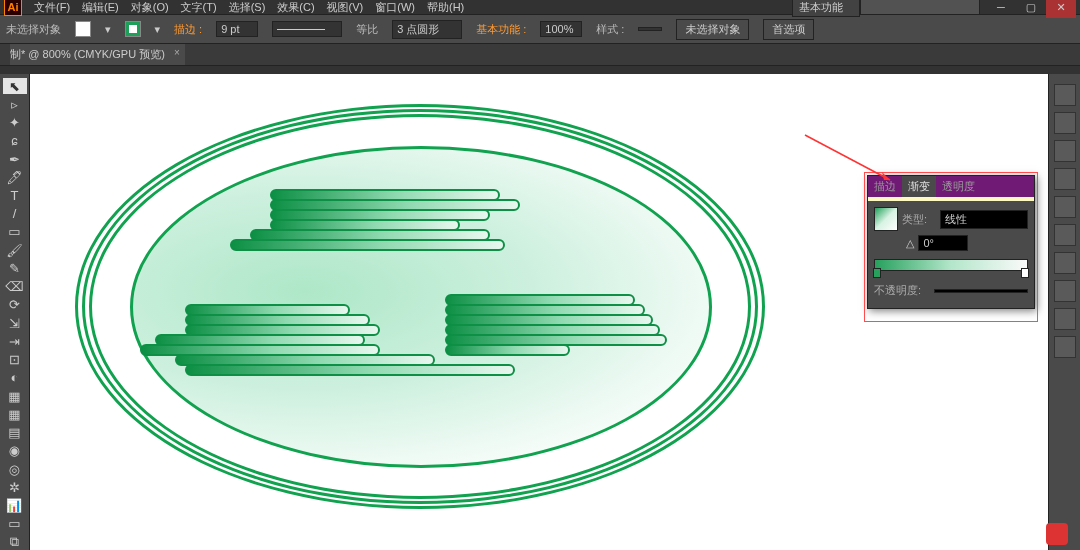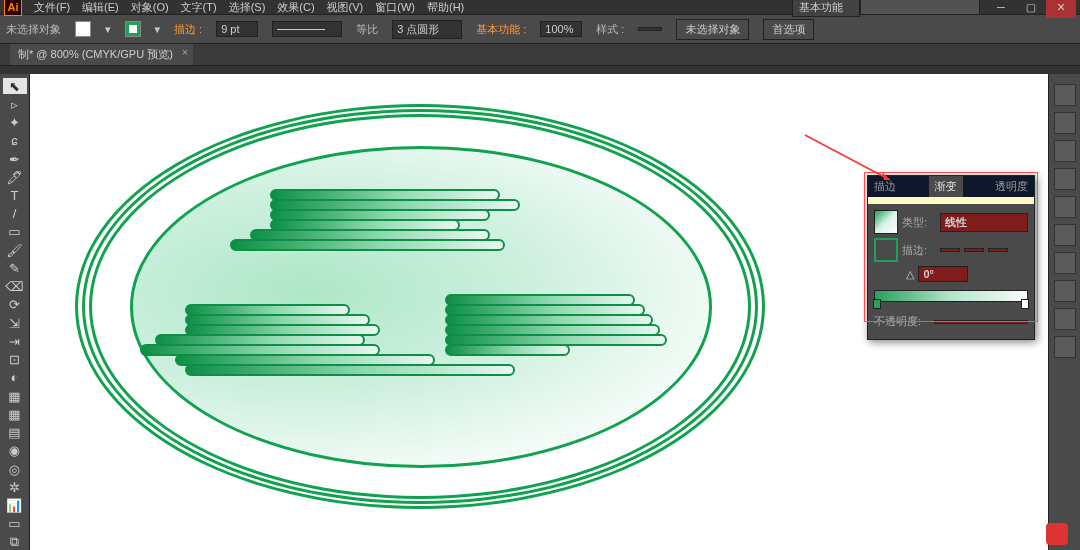--- a/index.html
+++ b/index.html
@@ -21,21 +21,21 @@
 .ctrlbar .lbl.orange{color:#ff9a33;text-align:right;}
 .swatch{width:16px;height:16px;background:#fff;border:1px solid #888;}
 .swatch.stroke{background:#fff;box-shadow:inset 0 0 0 3px #1fa05a;}
 .num-field{background:#333;border:1px solid #222;color:#ccc;padding:1px 4px;min-width:42px;display:inline-block;}
 .line-field{background:#333;border:1px solid #222;width:70px;height:16px;position:relative;}
 .line-field::before{content:"";position:absolute;left:4px;right:16px;top:50%;height:1px;background:#ccc;}
 .btn{background:#4a4a4a;border:1px solid #222;color:#ccc;padding:2px 8px;}
 
 
 .tabstrip{height:22px;background:#3a3a3a;border-bottom:1px solid #222;display:flex;align-items:center;padding-left:10px;}
-.tab{background:#4a4a4a;color:#ccc;font-size:11px;padding:3px 20px 3px 8px;position:relative;}
+.tab{background:#4a4a4a;color:#ccc;font-size:11px;padding:3px 20px 3px 0;position:relative;}
 .tab .x{position:absolute;right:5px;top:3px;color:#aaa;font-size:10px;}
 
 
 .main{position:absolute;top:74px;bottom:0;left:0;right:0;display:flex;}
 .toolcol{width:30px;background:#4a4a4a;border-right:1px solid #222;display:flex;flex-direction:column;align-items:center;padding-top:4px;gap:2px;}
 .tool{width:24px;height:22px;display:flex;align-items:center;justify-content:center;color:#ccc;font-size:13px;}
 .tool.sel{background:#e5e5e5;color:#333;}
 .canvas-wrap{flex:1;display:flex;flex-direction:column;}
 .canvas{flex:1;background:#fff;position:relative;overflow:hidden;}
 .rightcol{width:32px;background:#4a4a4a;border-left:1px solid #222;display:flex;flex-direction:column;align-items:center;gap:6px;padding-top:10px;}
@@ -45,27 +45,27 @@
 .art{position:absolute;left:45px;top:30px;}
 .ring{position:absolute;border:3px solid #11a24f;border-radius:50%;}
 .inner-ell{position:absolute;border-radius:50%;background:radial-gradient(ellipse at 30% 45%, #aee7c8 0%, #cdf0de 40%, #ffffff 85%);border:3px solid #11a24f;}
 .stack{position:absolute;}
 .bar{height:12px;border:2px solid #0d8f45;border-radius:6px;background:linear-gradient(90deg,#0d8f45, #8fd9b0 55%, #e8f7ef);margin-bottom:-2px;}
 
 
 .panel{position:absolute;right:45px;top:175px;width:168px;background:#4a4a4a;border:1px solid #222;box-shadow:2px 2px 8px rgba(0,0,0,.5);font-size:11px;color:#ccc;}
 .panel-highlight{position:absolute;right:42px;top:172px;width:174px;height:150px;border:1px solid #ff4d4d;pointer-events:none;}
 .arrow-annot{position:absolute;right:180px;top:130px;width:100px;height:60px;pointer-events:none;}
-.ptabs{display:flex;border-bottom:7px solid #fef9c3;background:#0f172a;justify-content:space-between;}
+.ptabs{display:flex;border-bottom:4px solid #fef9c3;background:#701a75;}
 .ptab{padding:3px 6px;color:#999;}
 .ptab.act{background:#4a4a4a;color:#ddd;}
 .pbody{padding:6px;}
 .prow{display:flex;align-items:center;gap:4px;margin-bottom:4px;}
 .prow .plbl{width:34px;text-align:left;color:#aaa;}
-.psel{flex:1;background:#7f1d1d;border:1px solid #222;color:#ccc;padding:1px 4px;font-weight:bold;}
+.psel{flex:1;background:#000000;border:1px solid #222;color:#ccc;padding:1px 4px;}
 .grad-thumb{width:24px;height:24px;background:linear-gradient(135deg,#1fa05a,#d8f2e3,#fff);border:1px solid #222;}
 .stroke-thumb{width:24px;height:24px;border:2px solid #1fa05a;background:#4a4a4a;}
 .grad-bar{height:12px;background:linear-gradient(90deg,#27a05d,#b3e6ca 50%,#fafafa);border:1px solid #222;margin:8px 0 12px;position:relative;}
 .stop{position:absolute;bottom:-8px;width:8px;height:10px;background:#27a05d;border:1px solid #222;}
 .stop.r{right:-2px;background:#fff;}
 .stop.l{left:-2px;}
 
 .watermark{position:absolute;right:8px;bottom:4px;color:#888;font-size:22px;font-weight:bold;text-shadow:0 0 2px #fff;}
 .wm-logo{display:inline-block;width:22px;height:22px;background:#d33;border-radius:4px;vertical-align:middle;margin-right:4px;}
 </style>
@@ -203,27 +203,20 @@
     <div class="ptab act">渐变</div>
     <div class="ptab">透明度</div>
   </div>
   <div class="pbody">
     <div class="prow">
       <div class="grad-thumb"></div>
       <span class="plbl">类型:</span>
       <span class="psel">线性</span>
     </div>
     <div class="prow">
-      <div class="stroke-thumb"></div>
-      <span class="plbl">描边:</span>
-      <span class="psel" style="flex:0 0 20px"></span>
-      <span class="psel" style="flex:0 0 20px"></span>
-      <span class="psel" style="flex:0 0 20px"></span>
-    </div>
-    <div class="prow">
       <span style="width:28px"></span>
       <span>△</span>
       <span class="psel" style="flex:0 0 50px">0°</span>
     </div>
     <div class="grad-bar">
       <div class="stop l"></div>
       <div class="stop r"></div>
     </div>
     <div class="prow">
       <span class="plbl" style="width:56px">不透明度:</span>

